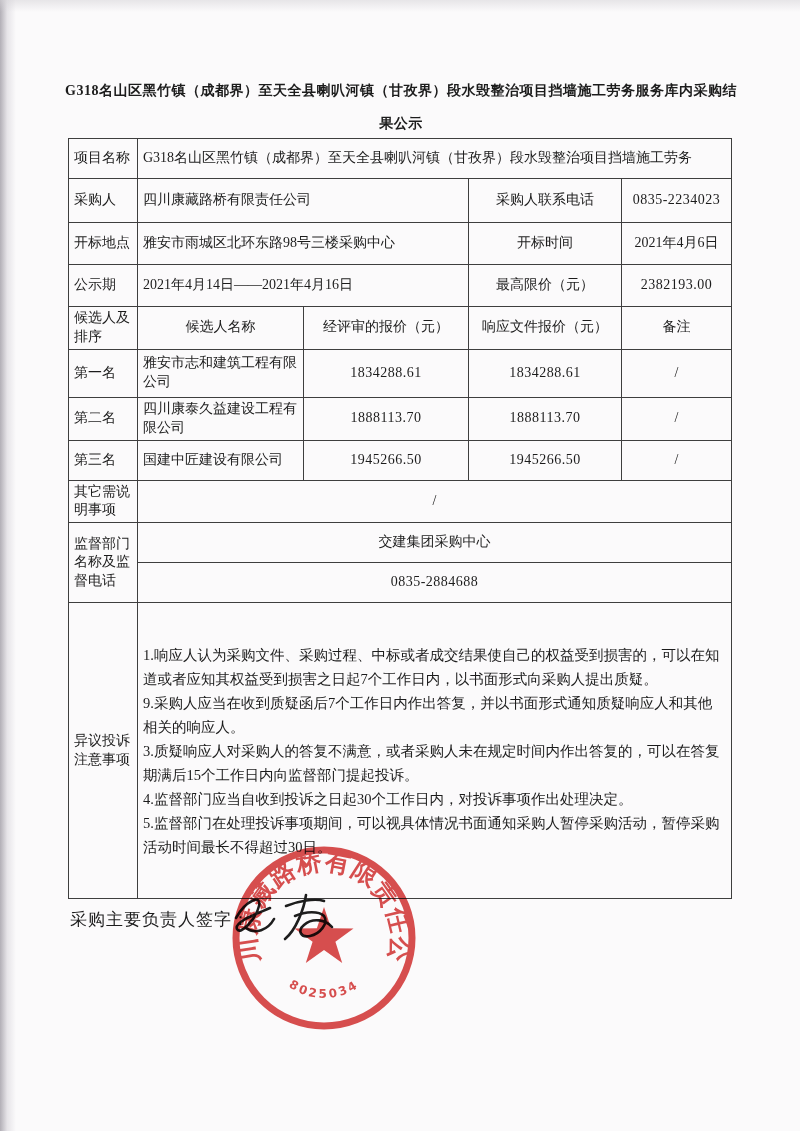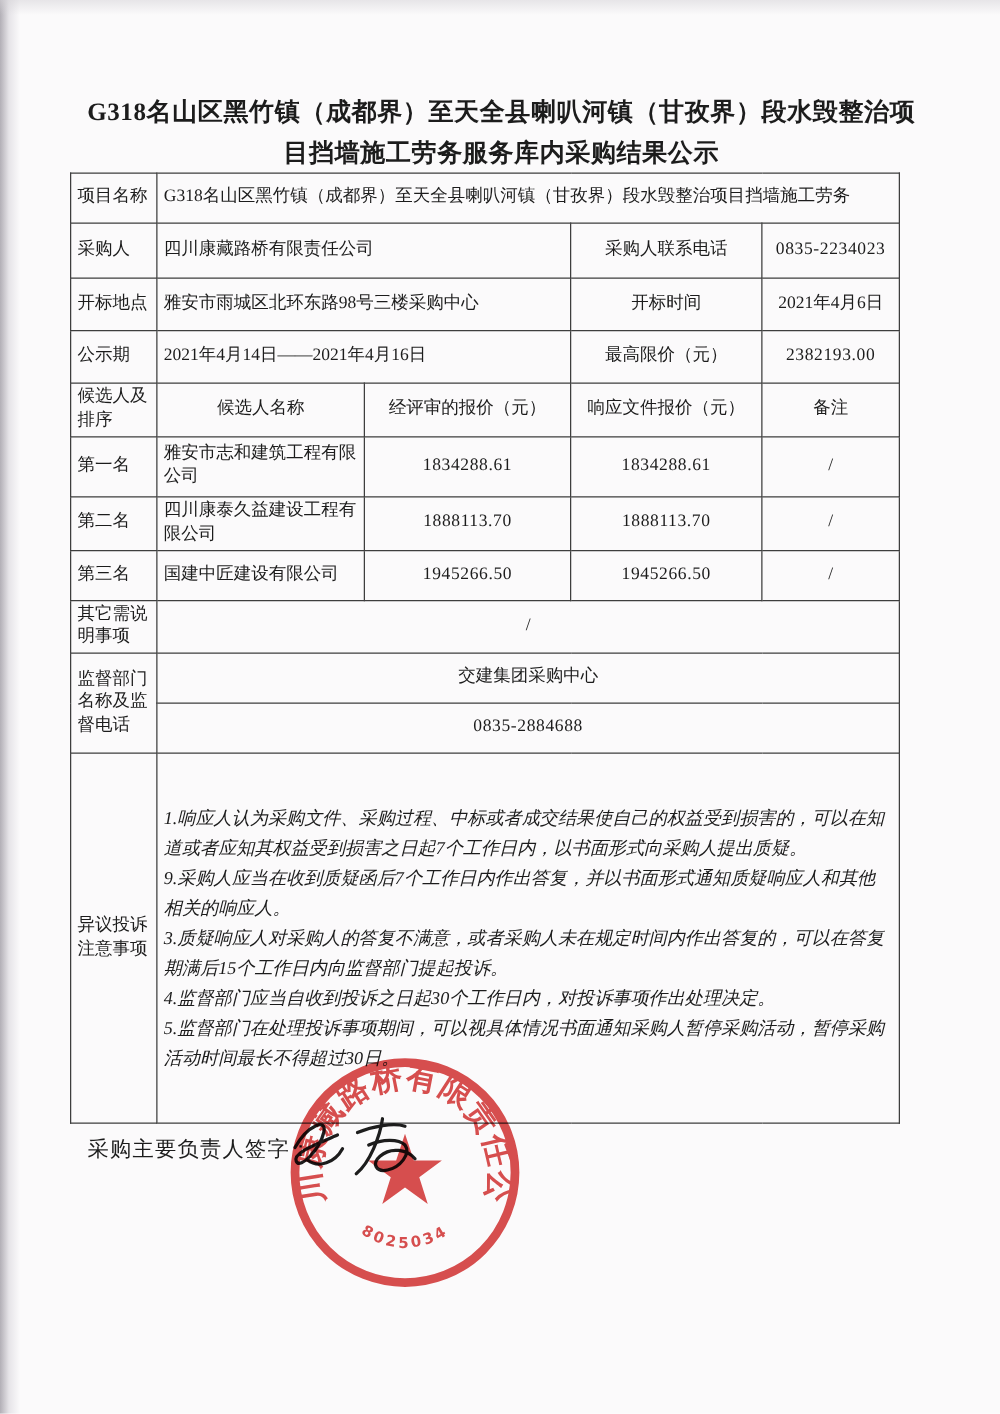--- a/index.html
+++ b/index.html
@@ -7,34 +7,34 @@
     width:800px;height:1131px;position:relative;overflow:hidden;
     background:#fbfafb;color:#1c1c1c;
     font-family:"Liberation Serif","DejaVu Serif",serif;
   }
   .scan-edge-left{position:absolute;left:0;top:0;width:16px;height:100%;
     background:linear-gradient(to right,#b2afb6,#e6e4e8 45%,rgba(255,255,255,0));}
   .scan-edge-top{position:absolute;left:0;top:0;width:100%;height:12px;opacity:.55;
     background:linear-gradient(to bottom,#d6d4d8,rgba(255,255,255,0));}
   .title{
     position:absolute;top:74px;left:60px;width:682px;text-align:center;
-    font-size:20px;font-weight:bold;line-height:33px;letter-spacing:.5px;
+    font-size:14px;font-weight:bold;line-height:33px;letter-spacing:.5px;
   }
   table.doc{
-    position:absolute;top:138px;left:56px;width:663px;
+    position:absolute;top:138px;left:68px;width:663px;
     border-collapse:collapse;table-layout:fixed;z-index:1;
   }
   table.doc td{
     border:1.6px solid #3e3e3e;font-size:14px;padding:2px 5px;
     vertical-align:middle;line-height:1.35;word-break:break-all;
   }
   .lab{text-align:left;padding-left:4px;}
   .ctr{text-align:center;margin-left:10px;}
   .num{letter-spacing:.5px;font-family:Liberation Serif, serif;}
-  .obj-cell{padding:8px 12px;font-style:italic;}
+  .obj-cell{padding:8px 12px;}
   .obj-line{font-size:14.5px;line-height:24px;text-align:left;}
   .sig-label{
     position:absolute;top:908px;left:70px;font-size:17px;letter-spacing:1px;z-index:1;
   }
   .signature{position:absolute;left:222px;top:884px;z-index:2;}
   .stamp{position:absolute;left:228px;top:842px;z-index:3;
     mix-blend-mode:multiply;opacity:.9;}
 </style>
 </head>
 <body>

